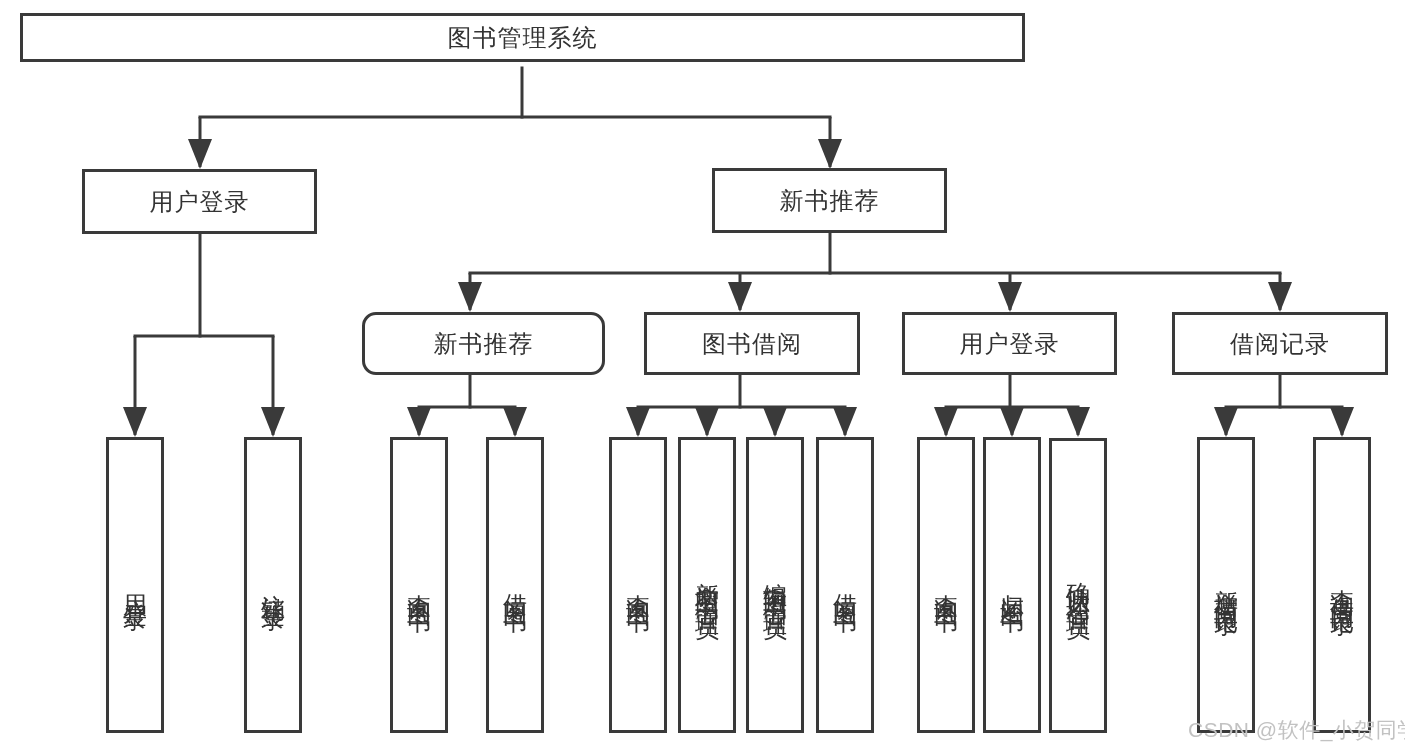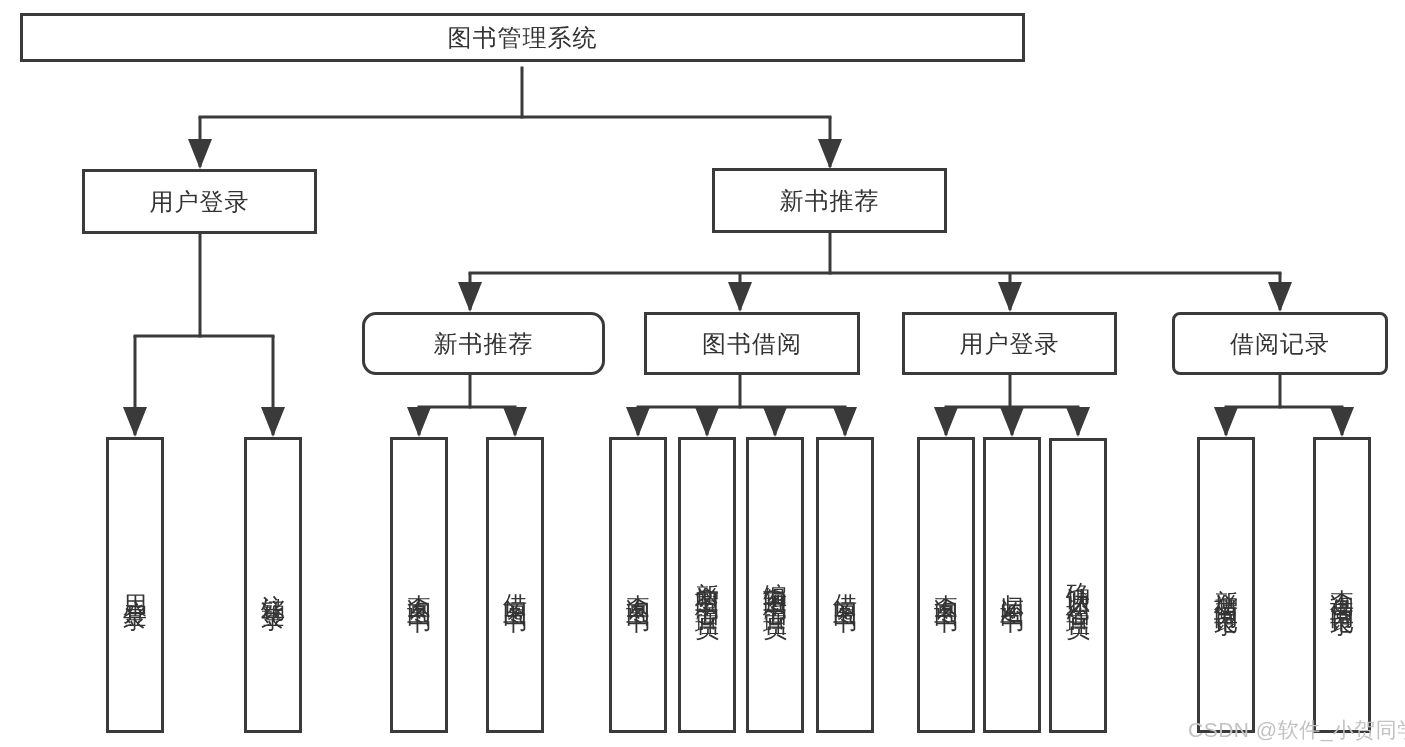--- a/index.html
+++ b/index.html
@@ -103,21 +103,21 @@
   </svg>
 
   <div class="node h-box" style="left:20px; top:13px; width:1005px; height:49px;">图书管理系统</div>
 
   <div class="node h-box" style="left:82px; top:169px; width:235px; height:65px;">用户登录</div>
   <div class="node h-box" style="left:712px; top:168px; width:235px; height:65px;">新书推荐</div>
 
   <div class="node h-box" style="left:362px; top:312px; width:243px; height:63px;border-radius:14px;">新书推荐</div>
   <div class="node h-box" style="left:632px; top:312px; width:216px; height:63px;margin-left:12px;">图书借阅</div>
   <div class="node h-box" style="left:902px; top:312px; width:215px; height:63px;">用户登录</div>
-  <div class="node h-box" style="left:1172px; top:312px; width:216px; height:63px;border-radius:8px;">借阅记录</div>
+  <div class="node h-box" style="left:1172px; top:312px; width:216px; height:63px;">借阅记录</div>
 
   <div class="node v-box" style="left:106px; top:437px; width:58px; height:296px;">用户登录</div>
   <div class="node v-box" style="left:244px; top:437px; width:58px; height:296px;">注销登录</div>
 
   <div class="node v-box" style="left:390px; top:437px; width:58px; height:296px;">查询图书</div>
   <div class="node v-box" style="left:486px; top:437px; width:58px; height:296px;">借阅图书</div>
 
   <div class="node v-box" style="left:609px; top:437px; width:58px; height:296px;">查询图书</div>
   <div class="node v-box" style="left:678px; top:437px; width:58px; height:296px;">新增图书（管理员）</div>
   <div class="node v-box" style="left:746px; top:437px; width:58px; height:296px;">编辑图书（管理员）</div>

